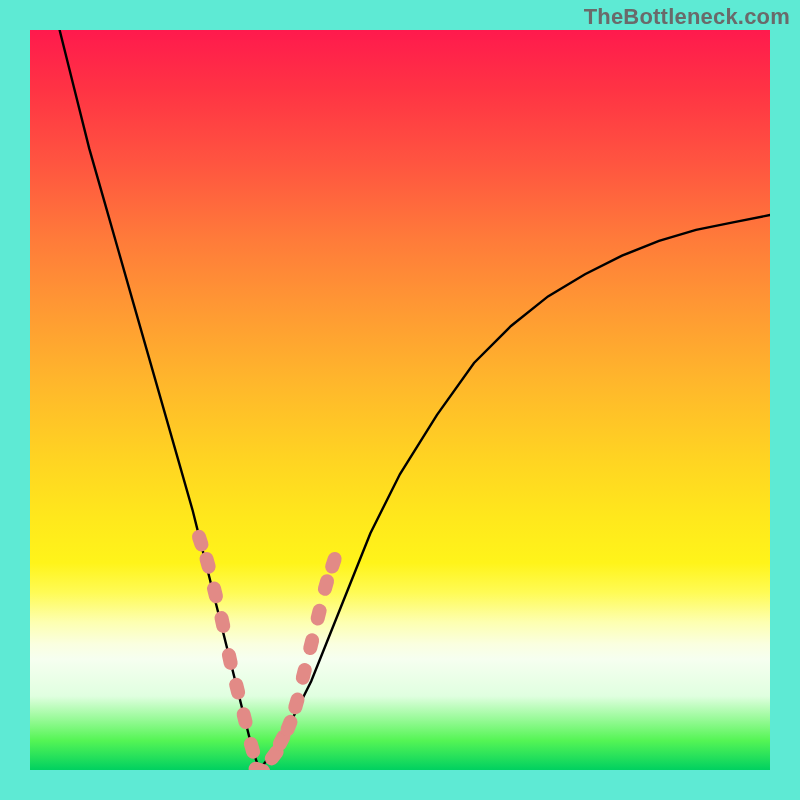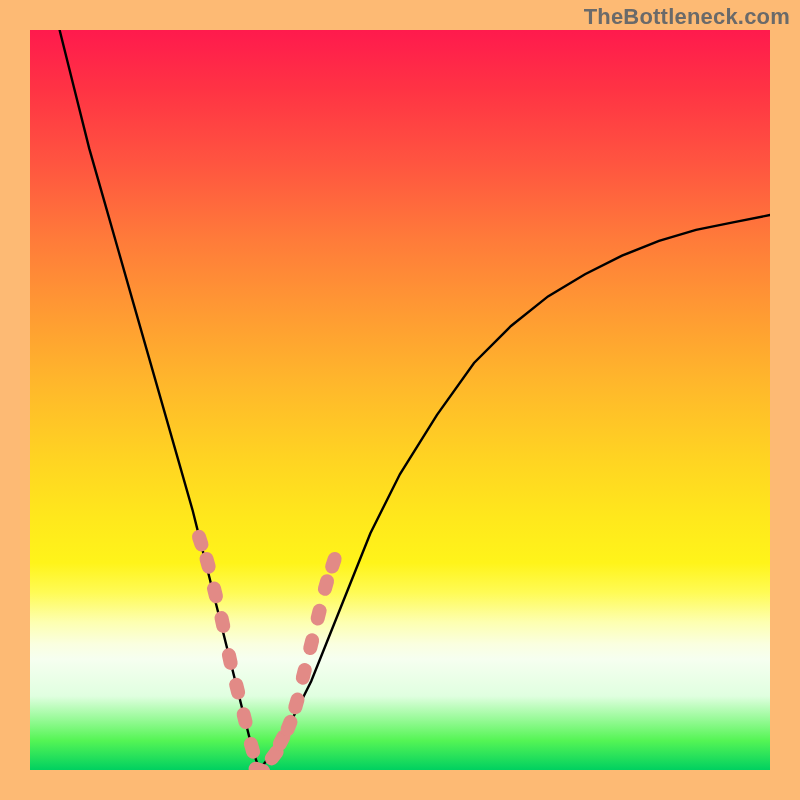--- a/index.html
+++ b/index.html
@@ -7,21 +7,21 @@
     padding: 0;
     width: 800px;
     height: 800px;
     background: #000;
     overflow: hidden;
   }
   .container {
     position: relative;
     width: 800px;
     height: 800px;
-    background: #fdba74;
+    background: #5eead4;
   }
   .plot-area {
     position: absolute;
     left: 30px;
     top: 30px;
     width: 740px;
     height: 740px;
     background: linear-gradient(to bottom,
       #ff1a4d 0%,
       #ff3344 8%,

